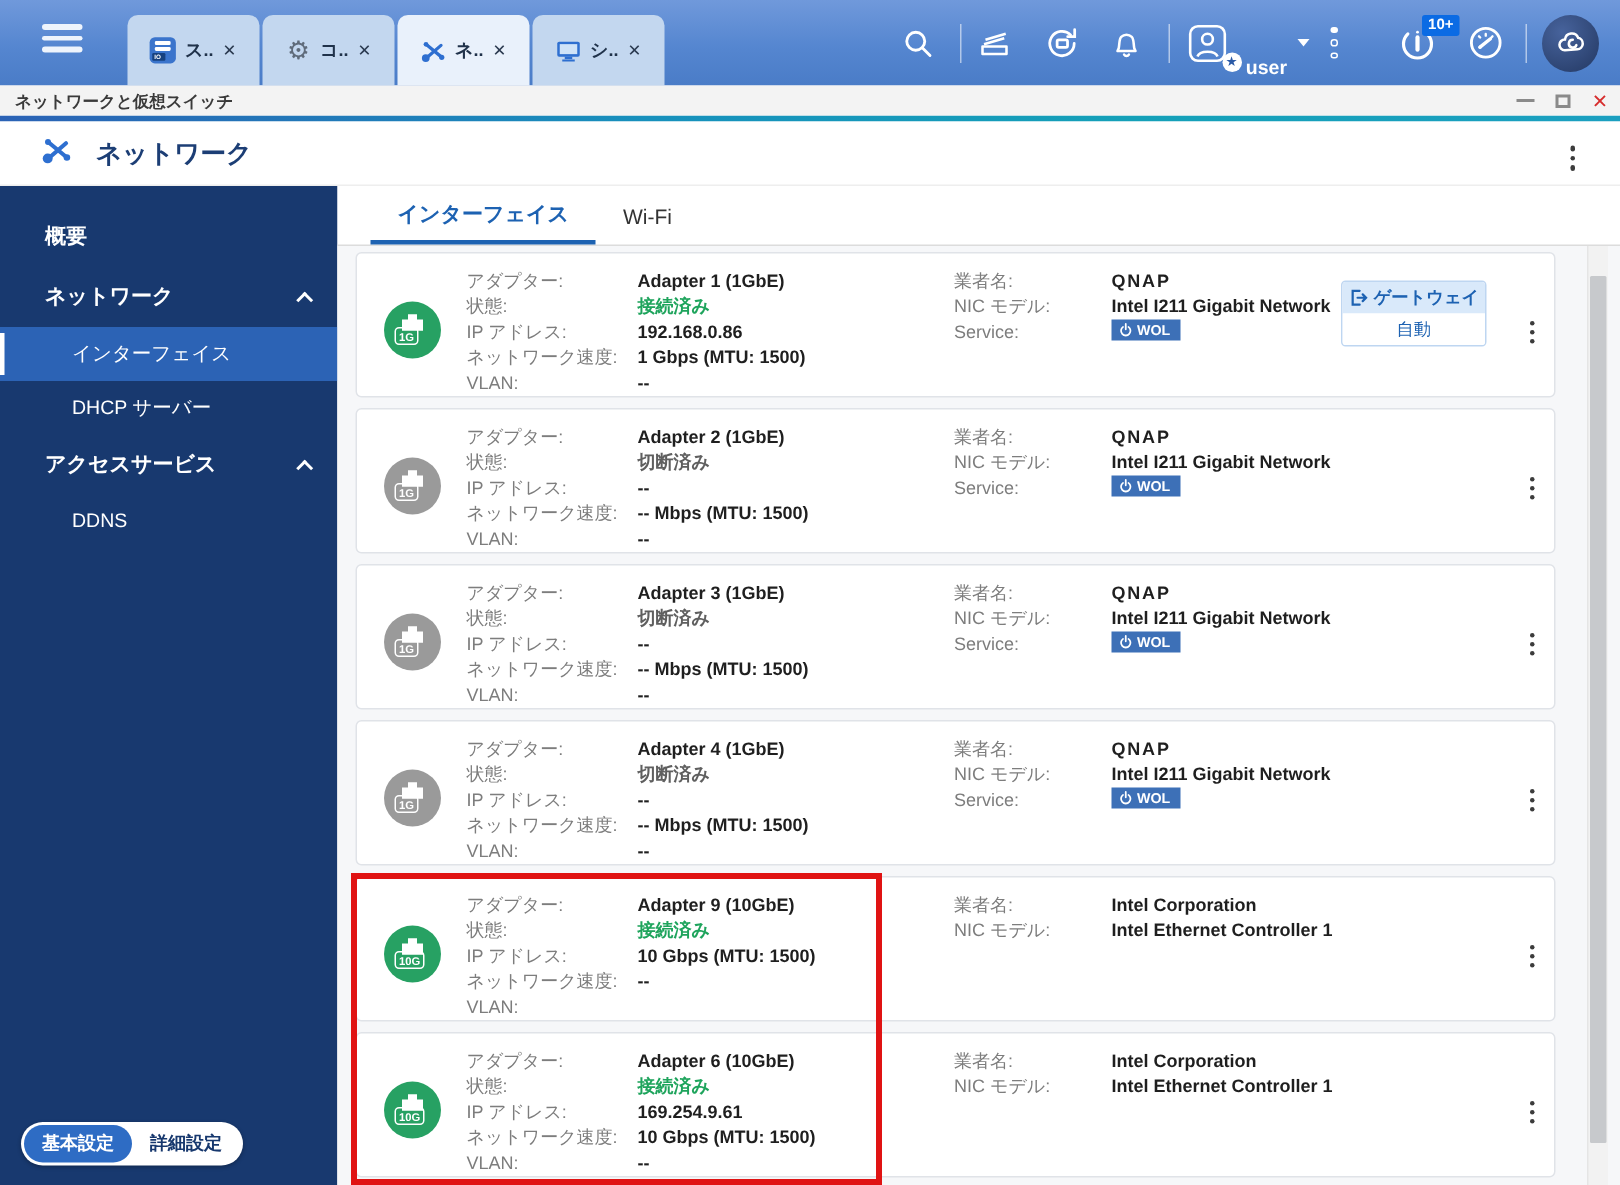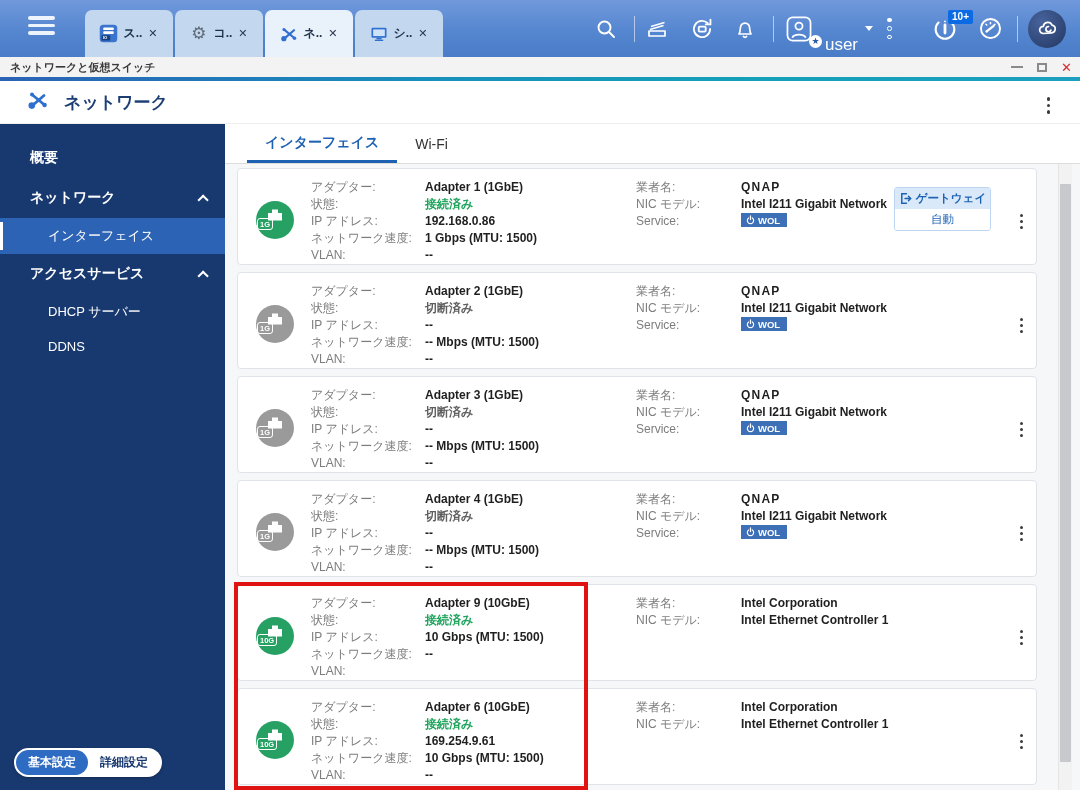--- a/index.html
+++ b/index.html
@@ -16,21 +16,21 @@
   .task-tab.active { background:#e9f1fb; }
   .task-tab .tt-label { font-size:12px; font-weight:bold; color:#20324a; }
   .task-tab .tt-close { font-size:11px; font-weight:bold; color:#2b3a50; padding:0 2px; cursor:pointer; }
   .tt-icon { width:21px; height:21px; display:inline-flex; align-items:center; justify-content:center; }
   .gear-glyph { font-size:17px; color:#5f6b7a; line-height:1; }
 
   .tb-right { position:absolute; right:0; top:0; height:57px; display:flex; align-items:center; }
   .tb-ic { width:30px; height:30px; display:flex; align-items:center; justify-content:flex-start; cursor:pointer; position:relative; }
   .tb-div { width:1px; height:26px; background:rgba(255,255,255,.55); margin:0 10px; }
   .user-box { display:flex; align-items:center; gap:7px; cursor:pointer; position:relative; }
-  .user-label { color:#fff; font-size:17px; font-weight:normal;margin-top:32px; }
+  .user-label { color:#fff; font-size:13px; font-weight:bold;margin-top:32px; }
   .caret { width:0; height:0; border-left:4px solid transparent; border-right:4px solid transparent; border-top:5px solid #fff; }
   .star-badge { position:absolute; right:-4px; bottom:-2px; width:13px; height:13px; background:#fff; border-radius:50%; color:#2b5aa6; font-size:9px; line-height:13px; text-align:center; }
   .kebab-top { display:flex; flex-direction:column; gap:4px; align-items:center; }
   .kebab-top i { width:4.5px; height:4.5px; border-radius:50%; background:#fff; }
   .kebab-top i:nth-child(2),.kebab-top i:nth-child(3){ background:transparent; border:1.4px solid #fff; }
   .count-badge { position:absolute; top:-4px; right:-12px; background:#0b6be4; color:#fff; font-size:10px; font-weight:bold; padding:1px 4px; border-radius:2px; line-height:12px; }
   .cloud-btn { width:38px; height:38px; border-radius:50%; background:radial-gradient(circle at 35% 30%,#47639c,#233862); display:flex; align-items:center; justify-content:center; margin-right:14px; cursor:pointer; }
 
   
   .titlebar { height:20px; background:#f3f3f3; display:flex; align-items:center; padding:0 10px; position:relative; }
@@ -67,21 +67,21 @@
   .content-tabs { height:40px; border-bottom:1px solid #dcdcdc; display:flex; padding-left:22px; align-items:flex-end; }
   .ctab { font-size:14px; padding:9px 18px 8px; cursor:pointer; color:#333; border-bottom:3px solid transparent; }
   .ctab.active { color:#1d62b2; font-weight:bold; border-bottom-color:#1d62b2; }
 
   .cards-wrap { flex:1; position:relative; background:#f6f7f9; overflow:hidden; }
   .cards-list { padding:4px 0 0 12px; }
   .card { width:800px; height:97px; background:#fff; border:1px solid #e0e3e8; border-radius:4px; margin-bottom:7px;
           display:grid; grid-template-columns:73px 114px 211px 105px 153px 112px 1fr; padding-top:10px; }
   .nic-circle { width:38px; height:38px; border-radius:50%; margin:22px 0 0 18px; position:relative; }
   .nic-circle svg.port { position:absolute; left:9px; top:7px; }
-  .speed-tag { position:absolute; left:1px; top:17px; border:1.5px solid #fff; border-radius:3px; color:#fff; font-size:7.5px; font-weight:bold; padding:0.5px 2px; line-height:9px; }
+  .speed-tag { position:absolute; left:7px; top:17px; border:1.5px solid #fff; border-radius:3px; color:#fff; font-size:7.5px; font-weight:bold; padding:0.5px 2px; line-height:9px; }
   .col div { line-height:17px; font-size:12px; }
   .labels div { color:#7d7d7d; white-space:nowrap; }
   .values .v { font-weight:bold; color:#1f1f1f; white-space:nowrap; }
   .values .clip { max-width:150px; overflow:hidden; }
   .v.status.ok { color:#1ea45c; }
   .v.status.off { color:#5f5f5f; }
   .qnap-logo { color:#143c74; font-size:13px; letter-spacing:1.2px; font-weight:800; }
   .wol-badge { display:inline-flex; align-items:center; gap:3px; background:#3d70b7; color:#fff; font-size:9.5px; font-weight:bold; padding:1.5px 7px 1.5px 5px; border-radius:0; line-height:11px; }
   .col-gw { padding-top:8px; }
   .gw-btn { width:97px; border:1px solid #bed6f1; border-radius:3px; overflow:hidden; cursor:pointer; text-align:center; }
@@ -271,26 +271,26 @@
       <div class="side-item lvl0">
         <span>概要</span>
       </div>
       <div class="side-item lvl0">
         <span>ネットワーク</span>
         <span class="chev-up"></span>
       </div>
       <div class="side-item lvl1 selected">
         <span>インターフェイス</span>
       </div>
+      <div class="side-item lvl1">
+        <span>DHCP サーバー</span>
+      </div>
       <div class="side-item lvl0">
         <span>アクセスサービス</span>
         <span class="chev-up"></span>
-      </div>
-      <div class="side-item lvl1">
-        <span>DHCP サーバー</span>
       </div>
       <div class="side-item lvl1">
         <span>DDNS</span>
       </div>
       <div class="mode-toggle">
         <span class="mode-seg on">基本設定</span>
         <span class="mode-seg">詳細設定</span>
       </div>
     </aside>
 

